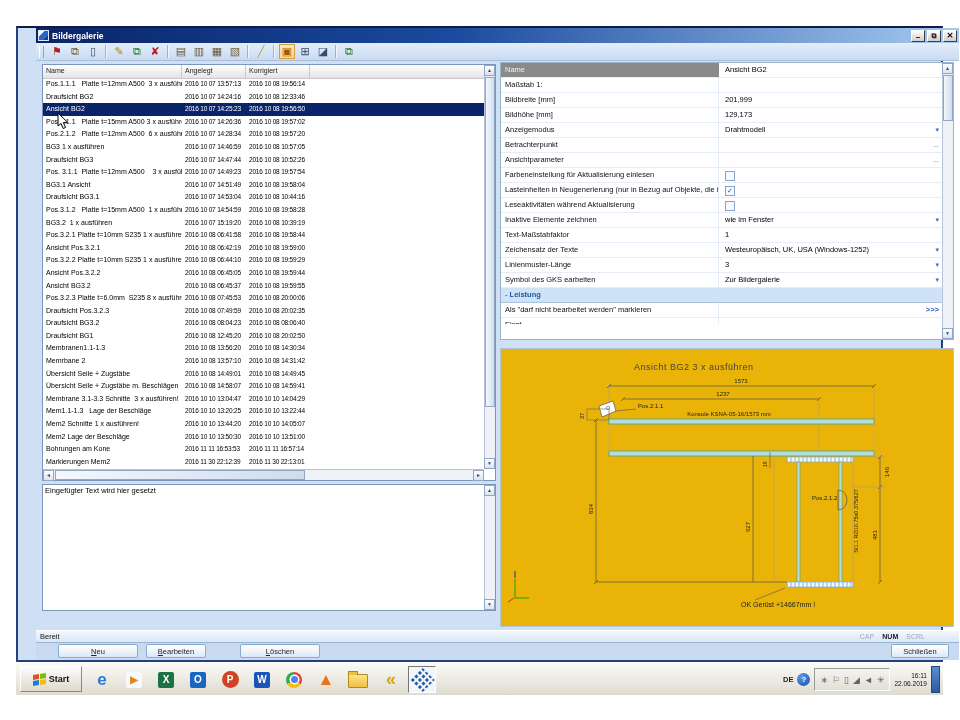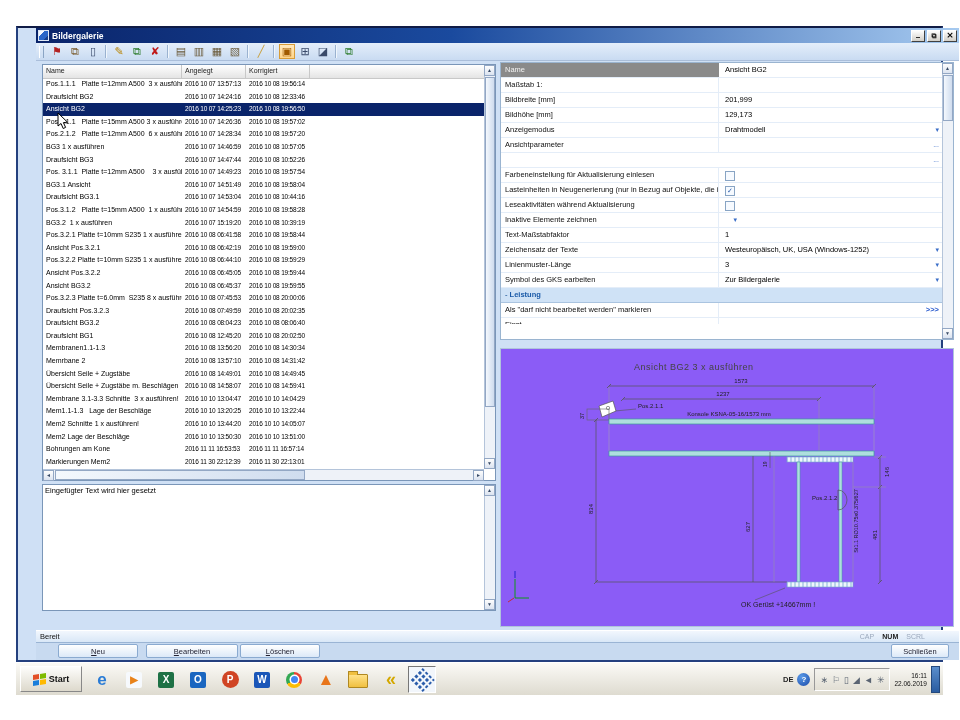--- a/index.html
+++ b/index.html
@@ -55,21 +55,21 @@
   .pvalue{flex:1;padding-left:6px;font-size:7.5px;color:#000;overflow:hidden;white-space:nowrap;}
   .pctrl{width:18px;text-align:right;padding-right:3px;color:#3a6ec8;font-size:7px;flex:none;}
   .t-header .plabel{background:#8a8a8a;color:#f2f2f2;border-right-color:#8a8a8a;}
   .t-section{background:#cfe2f6;border-bottom:1px solid #aac4e0;}
   .t-section .plabel{width:auto;border-right:none;color:#1a5aa8;font-weight:bold;}
   .t-section .plabel::before{content:"- ";color:#4a7ab0;}
   .t-link .pctrl{width:28px;font-weight:bold;font-size:7.5px;color:#2255cc;}
   .t-partial{height:6px;overflow:hidden;border-bottom:none;}
   .cbbox{display:inline-block;width:8px;height:8px;border:1px solid #88a4c4;background:#f6faff;font-size:7px;line-height:8px;text-align:center;color:#2a5caa;vertical-align:middle;margin-top:2px;}
   
-  .drawing{position:absolute;left:464px;top:320px;width:454px;height:279px;background:#8b5cf6;border:1px solid #b0c4dc;box-sizing:border-box;}
+  .drawing{position:absolute;left:464px;top:320px;width:454px;height:279px;background:#eab308;border:1px solid #b0c4dc;box-sizing:border-box;}
   .drawing svg{display:block;}
   
   .statusbar{position:absolute;left:0;right:0;bottom:17px;height:13px;background:linear-gradient(#f2f7fd,#d9e7f7);border-top:1px solid #fff;border-bottom:1px solid #9ab4d4;box-sizing:border-box;font-size:7.5px;line-height:11px;color:#111;}
   .status-text{position:absolute;left:4px;top:0;}
   .status-keys{position:absolute;right:34px;top:0;}
   .status-keys span{margin-left:6px;color:#9aa8bc;font-size:7px;}
   .status-keys span.on{color:#1a1a1a;font-weight:bold;}
   .btnrow{position:absolute;left:0;right:0;bottom:0;height:17px;background:#c8daf0;}
   .abtn{position:absolute;top:1px;height:14px;background:linear-gradient(#ffffff,#dce9f8);border:1px solid #8aaad0;border-radius:2px;box-sizing:border-box;font-size:7.5px;line-height:12px;text-align:center;color:#223;}
   .abtn u{text-decoration:underline;}
@@ -355,45 +355,47 @@
               <span class="plabel">Bildhöhe [mm]</span>
               <span class="pvalue">129,173</span>
               <span class="pctrl"></span>
             </div>
             <div class="prow t-dropdown">
               <span class="plabel">Anzeigemodus</span>
               <span class="pvalue">Drahtmodell</span>
               <span class="pctrl">▾</span>
             </div>
             <div class="prow t-ellipsis">
+              <span class="plabel">Betrachterpunkt</span>
+              <span class="pvalue"></span>
+              <span class="pctrl">...</span>
+            </div>
+            <div class="prow t-ellipsis">
               <span class="plabel">Ansichtparameter</span>
               <span class="pvalue"></span>
               <span class="pctrl">...</span>
             </div>
-            <div class="prow t-ellipsis">
-              <span class="pvalue"></span>
-              <span class="pctrl">...</span>
-            </div>
             <div class="prow t-checkbox">
               <span class="plabel">Farbeneinstellung für Aktualisierung einlesen</span>
               <span class="pvalue"><span class="cbbox"></span></span>
               <span class="pctrl"></span>
             </div>
             <div class="prow t-checkbox">
               <span class="plabel">Lasteinheiten in Neugenerierung (nur in Bezug auf Objekte, die im Bildedit...</span>
               <span class="pvalue"><span class="cbbox checked">✓</span></span>
               <span class="pctrl"></span>
             </div>
             <div class="prow t-checkbox">
               <span class="plabel">Leseaktivitäten während Aktualisierung</span>
               <span class="pvalue"><span class="cbbox"></span></span>
               <span class="pctrl"></span>
             </div>
             <div class="prow t-dropdown">
               <span class="plabel">Inaktive Elemente zeichnen</span>
+              <span class="pvalue">wie im Fenster</span>
               <span class="pctrl">▾</span>
             </div>
             <div class="prow t-text">
               <span class="plabel">Text-Maßstabfaktor</span>
               <span class="pvalue">1</span>
               <span class="pctrl"></span>
             </div>
             <div class="prow t-dropdown">
               <span class="plabel">Zeichensatz der Texte</span>
               <span class="pvalue">Westeuropäisch, UK, USA (Windows-1252)</span>
@@ -519,21 +521,21 @@
       <div class="statusbar">
         <span class="status-text">Bereit</span>
         <span class="status-keys">
           <span>CAP</span>
           <span class="on">NUM</span>
           <span>SCRL</span>
         </span>
       </div>
       <div class="btnrow">
         <button class="abtn" style="left:22px;width:80px;"><u>N</u><span>eu</span></button>
-        <button class="abtn" style="left:110px;width:92px;"><u>B</u><span>earbeiten</span></button>
+        <button class="abtn" style="left:110px;width:60px;"><u>B</u><span>earbeiten</span></button>
         <button class="abtn" style="left:204px;width:80px;"><u>L</u><span>öschen</span></button>
         <button class="abtn" style="right:10px;width:58px;">Schließen</button>
       </div>
 
     </div>
   </div>
 
   <svg class="cursor" style="left:57px;top:112px;" width="12" height="18" viewBox="0 0 12 18">
     <polygon points="1,1 1,14 4,11.5 6.2,16.5 8.6,15.4 6.4,10.6 10.5,10.2" fill="#fff" stroke="#000" stroke-width="1"></polygon>
   </svg>

